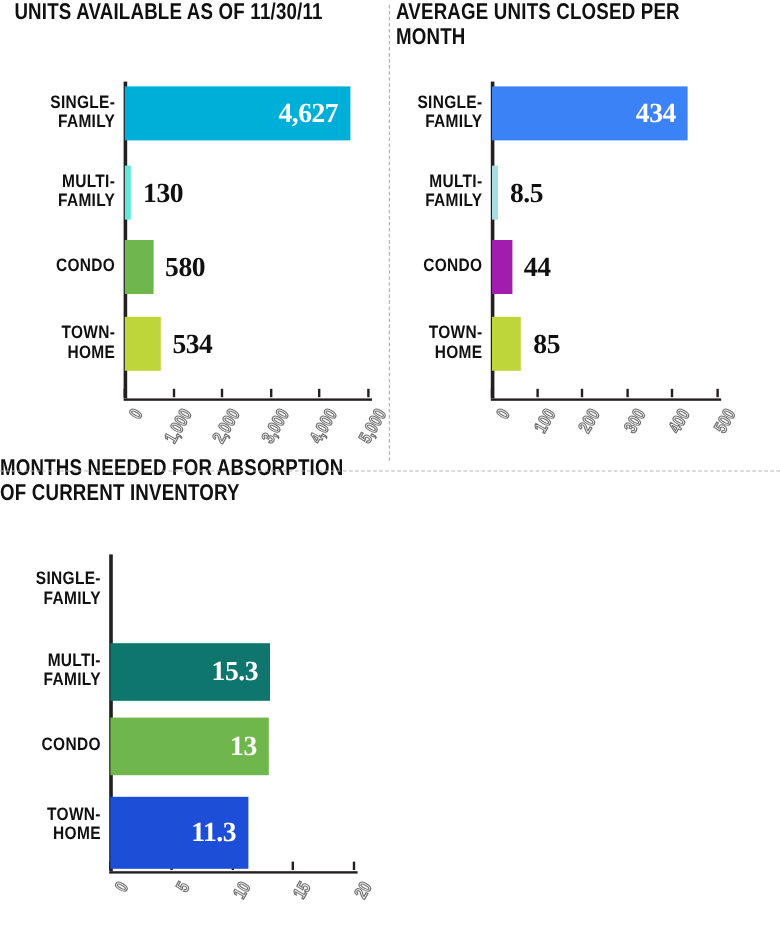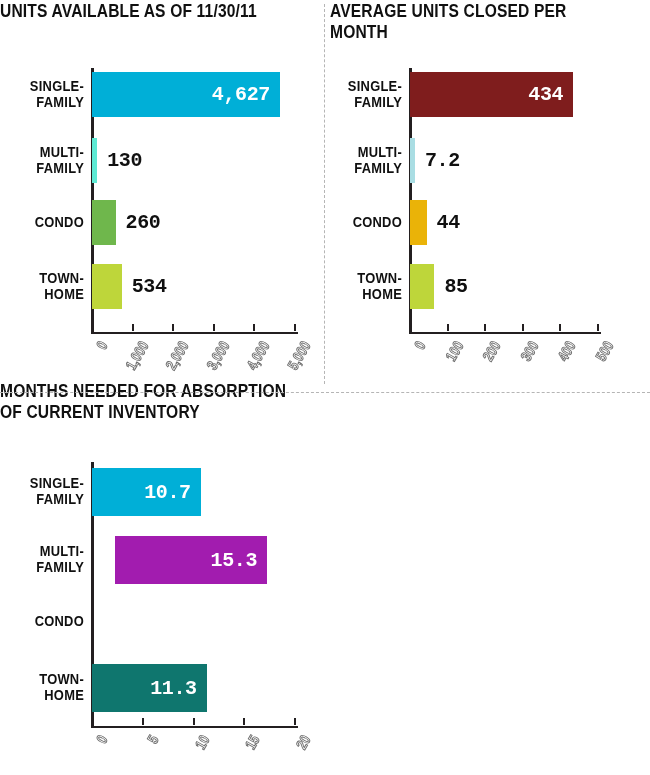--- a/index.html
+++ b/index.html
@@ -73,23 +73,23 @@
   }
 
   
   .bar{
     position:absolute;
     display:flex;
     align-items:center;
     justify-content:flex-end;
   }
   .bar-value{
-    font-family:Liberation Mono, monospace;
-    font-weight:bold;
-    font-size:20px;
+    font-family:Liberation Serif, serif;
+    font-weight:bold;
+    font-size:23px;
     letter-spacing:-0.4px;
     padding-right:10px;
     white-space:nowrap;
   }
   .bar-value.inside{color:#ffffff;}
   .bar-value.outside{
     color:#101010;
     position:absolute;
     padding-right:0;
     padding-left:10px;
@@ -108,21 +108,21 @@
     transform:rotate(-60deg) scaleX(0.8);
     transform-origin:right top;
     white-space:nowrap;
     text-align:right;
     right:0;
   }
 </style>
 </head>
 <body>
 
-<div class="panel" id="panel-0" style="left:0px;top:0px;width:320px;height:380px;">
+<div class="panel" id="panel-0" style="left:12px;top:0px;width:320px;height:380px;">
   <div class="chart-title" style="left:32px;top:6px;width:360px;">UNITS AVAILABLE AS OF 11/30/11</div>
   <div class="plot" style="left:0px;top:0px;width:320px;height:380px;">
       <div class="axis-line" style="left: 91px; top: 68px; height: 264px;"></div>
       <div class="axis-base" style="left: 91px; top: 332px; width: 207px;"></div>
       <div class="tick" style="left: 91px; top: 324px;"></div>
       <div class="tick-label" style="left: 16px; right: auto; width: 80px; top: 338px;">0</div>
       <div class="tick" style="left: 131.6px; top: 324px;"></div>
       <div class="tick-label" style="left: 56.6px; right: auto; width: 80px; top: 338px;">1,000</div>
       <div class="tick" style="left: 172.2px; top: 324px;"></div>
       <div class="tick-label" style="left: 97.2px; right: auto; width: 80px; top: 338px;">2,000</div>
@@ -136,21 +136,21 @@
         <span class="bar-value inside">4,627</span>
       </div>
       <div class="cat-label" style="left: -36px; width: 120px; top: 77.5px;">SINGLE-
 FAMILY</div>
       <div class="bar" style="left: 92px; top: 138px; width: 5.278px; height: 45px; background: #5eead4;">
         <span class="bar-value outside">130</span>
       </div>
       <div class="cat-label" style="left: -36px; width: 120px; top: 143.5px;">MULTI-
 FAMILY</div>
       <div class="bar" style="left: 92px; top: 200px; width: 23.548px; height: 45px; background: rgb(111, 183, 76);">
-        <span class="bar-value outside">260</span>
+        <span class="bar-value outside">580</span>
       </div>
       <div class="cat-label" style="left: -36px; width: 120px; top: 213.5px;">CONDO</div>
       <div class="bar" style="left: 92px; top: 264px; width: 29.7192px; height: 45px; background: rgb(190, 214, 58);">
         <span class="bar-value outside">534</span>
       </div>
       <div class="cat-label" style="left: -36px; width: 120px; top: 269.5px;">TOWN-
 HOME</div>
     </div>
 </div>
 
@@ -164,31 +164,31 @@
       <div class="tick" style="left: 116.6px; top: 324px;"></div>
       <div class="tick-label" style="left: 41.6px; right: auto; width: 80px; top: 338px;">100</div>
       <div class="tick" style="left: 154.2px; top: 324px;"></div>
       <div class="tick-label" style="left: 79.2px; right: auto; width: 80px; top: 338px;">200</div>
       <div class="tick" style="left: 191.8px; top: 324px;"></div>
       <div class="tick-label" style="left: 116.8px; right: auto; width: 80px; top: 338px;">300</div>
       <div class="tick" style="left: 229.4px; top: 324px;"></div>
       <div class="tick-label" style="left: 154.4px; right: auto; width: 80px; top: 338px;">400</div>
       <div class="tick" style="left: 267px; top: 324px;"></div>
       <div class="tick-label" style="left: 192px; right: auto; width: 80px; top: 338px;">500</div>
-      <div class="bar" style="left: 80px; top: 72px; width: 163.184px; height: 45px; background: #7f1d1d;">
+      <div class="bar" style="left: 80px; top: 72px; width: 163.184px; height: 45px; background: #3b82f6;">
         <span class="bar-value inside">434</span>
       </div>
       <div class="cat-label" style="left: -48px; width: 120px; top: 77.5px;">SINGLE-
 FAMILY</div>
       <div class="bar" style="left: 80px; top: 138px; width: 5px; height: 45px; background: rgb(169, 221, 227);">
-        <span class="bar-value outside">7.2</span>
+        <span class="bar-value outside">8.5</span>
       </div>
       <div class="cat-label" style="left: -48px; width: 120px; top: 143.5px;">MULTI-
 FAMILY</div>
-      <div class="bar" style="left: 80px; top: 200px; width: 16.544px; height: 45px; background: #eab308;">
+      <div class="bar" style="left: 80px; top: 200px; width: 16.544px; height: 45px; background: #a21caf;">
         <span class="bar-value outside">44</span>
       </div>
       <div class="cat-label" style="left: -48px; width: 120px; top: 213.5px;">CONDO</div>
       <div class="bar" style="left: 80px; top: 264px; width: 24.44px; height: 45px; background: rgb(190, 214, 58);">
         <span class="bar-value outside">85</span>
       </div>
       <div class="cat-label" style="left: -48px; width: 120px; top: 269.5px;">TOWN-
 HOME</div>
     </div>
 </div>
@@ -202,32 +202,32 @@
       <div class="tick" style="left: 91px; top: 338px;"></div>
       <div class="tick-label" style="left: 16px; right: auto; width: 80px; top: 352px;">0</div>
       <div class="tick" style="left: 141.75px; top: 338px;"></div>
       <div class="tick-label" style="left: 66.75px; right: auto; width: 80px; top: 352px;">5</div>
       <div class="tick" style="left: 192.5px; top: 338px;"></div>
       <div class="tick-label" style="left: 117.5px; right: auto; width: 80px; top: 352px;">10</div>
       <div class="tick" style="left: 243.25px; top: 338px;"></div>
       <div class="tick-label" style="left: 168.25px; right: auto; width: 80px; top: 352px;">15</div>
       <div class="tick" style="left: 294px; top: 338px;"></div>
       <div class="tick-label" style="left: 219px; right: auto; width: 80px; top: 352px;">20</div>
-      <div class="bar" style="left: 92px; top: 88px; width: 108.605px; height: 48px; background: rgb(0, 175, 215);">
-        <span class="bar-value inside">10.7</span>
-      </div>
       <div class="cat-label" style="left: -36px; width: 120px; top: 95px;">SINGLE-
 FAMILY</div>
-      <div class="bar" style="left: 92px; top: 156px; width: 152px; height: 48px; background: #a21caf; margin-left: 23px;">
+      <div class="bar" style="left: 92px; top: 156px; width: 133px; height: 48px; background: #0f766e;">
         <span class="bar-value inside">15.3</span>
       </div>
       <div class="cat-label" style="left: -36px; width: 120px; top: 163px;">MULTI-
 FAMILY</div>
+      <div class="bar" style="left: 92px; top: 218px; width: 131.95px; height: 48px; background: rgb(111, 183, 76);">
+        <span class="bar-value inside">13</span>
+      </div>
       <div class="cat-label" style="left: -36px; width: 120px; top: 233px;">CONDO</div>
-      <div class="bar" style="left: 92px; top: 284px; width: 114.695px; height: 48px; background: #0f766e;">
+      <div class="bar" style="left: 92px; top: 284px; width: 114.695px; height: 60px; background: #1d4ed8;">
         <span class="bar-value inside">11.3</span>
       </div>
       <div class="cat-label" style="left: -36px; width: 120px; top: 291px;">TOWN-
 HOME</div>
     </div>
 </div>
 
 <div class="v-divider" style="left:324px;top:4px;height:380px;"></div>
 <div class="h-divider" style="left:0px;top:392px;width:650px;"></div>
 

